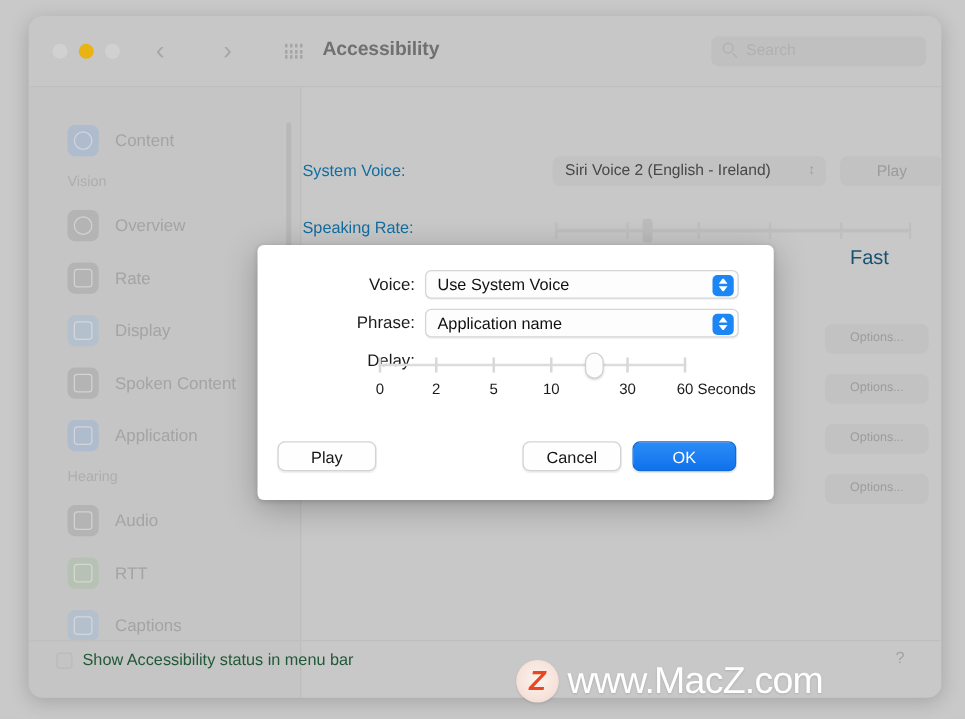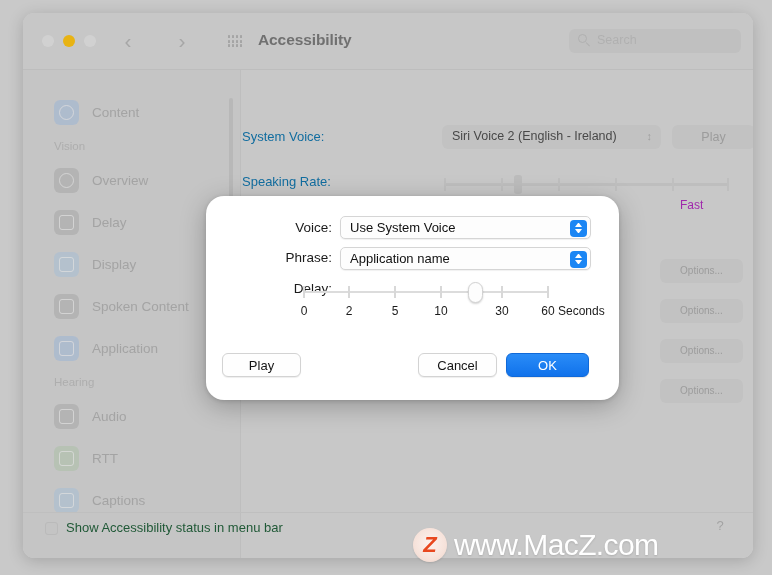--- a/index.html
+++ b/index.html
@@ -262,22 +262,22 @@
   #rate-thumb {
     position: absolute;
     left: 272px; top: 5px;
     width: 8px; height: 19px;
     background: #c1c1c1;
     border-radius: 3px;
   }
   #lbl-fast {
     position: absolute;
     left: 438px; top: 28px;
-    font-size: 12px;
-    color: #a21caf;
+    font-size: 16px;
+    color: #0c4a6e;
   }
 
   .btn-options {
     position: absolute;
     left: 418px;
     width: 83px; height: 24px;
     background: #c8c8c8;
     border-radius: 6px;
   }
   .btn-options span {
@@ -327,21 +327,21 @@
     background: rgba(150,150,150,0.10);
     pointer-events: none;
   }
 
   
   #sheet {
     position: absolute;
     left: 183px; top: 183px;
     width: 413px; height: 204px;
     background: #ffffff;
-    border-radius: 18px;
+    border-radius: 5px;
     box-shadow: 0 6px 26px rgba(0,0,0,0.26), 0 1px 4px rgba(0,0,0,0.14);
     z-index: 40;
   }
 
   .sheet-lbl {
     position: absolute;
     font-size: 13.5px;
     color: #1b1b1b;
     text-align: right;
     width: 110px;
@@ -551,21 +551,21 @@
 
         <div class="side-hdr">Vision</div>
 
         <div class="side-row">
           <div class="side-ico ico-gray rounded"></div>
           <div class="side-lbl">Overview</div>
         </div>
 
         <div class="side-row">
           <div class="side-ico ico-gray"></div>
-          <div class="side-lbl">Delay</div>
+          <div class="side-lbl">Rate</div>
         </div>
 
         <div class="side-row">
           <div class="side-ico ico-lblue"></div>
           <div class="side-lbl">Display</div>
         </div>
 
         <div class="side-row">
           <div class="side-ico ico-gray"></div>
           <div class="side-lbl">Spoken Content</div>

